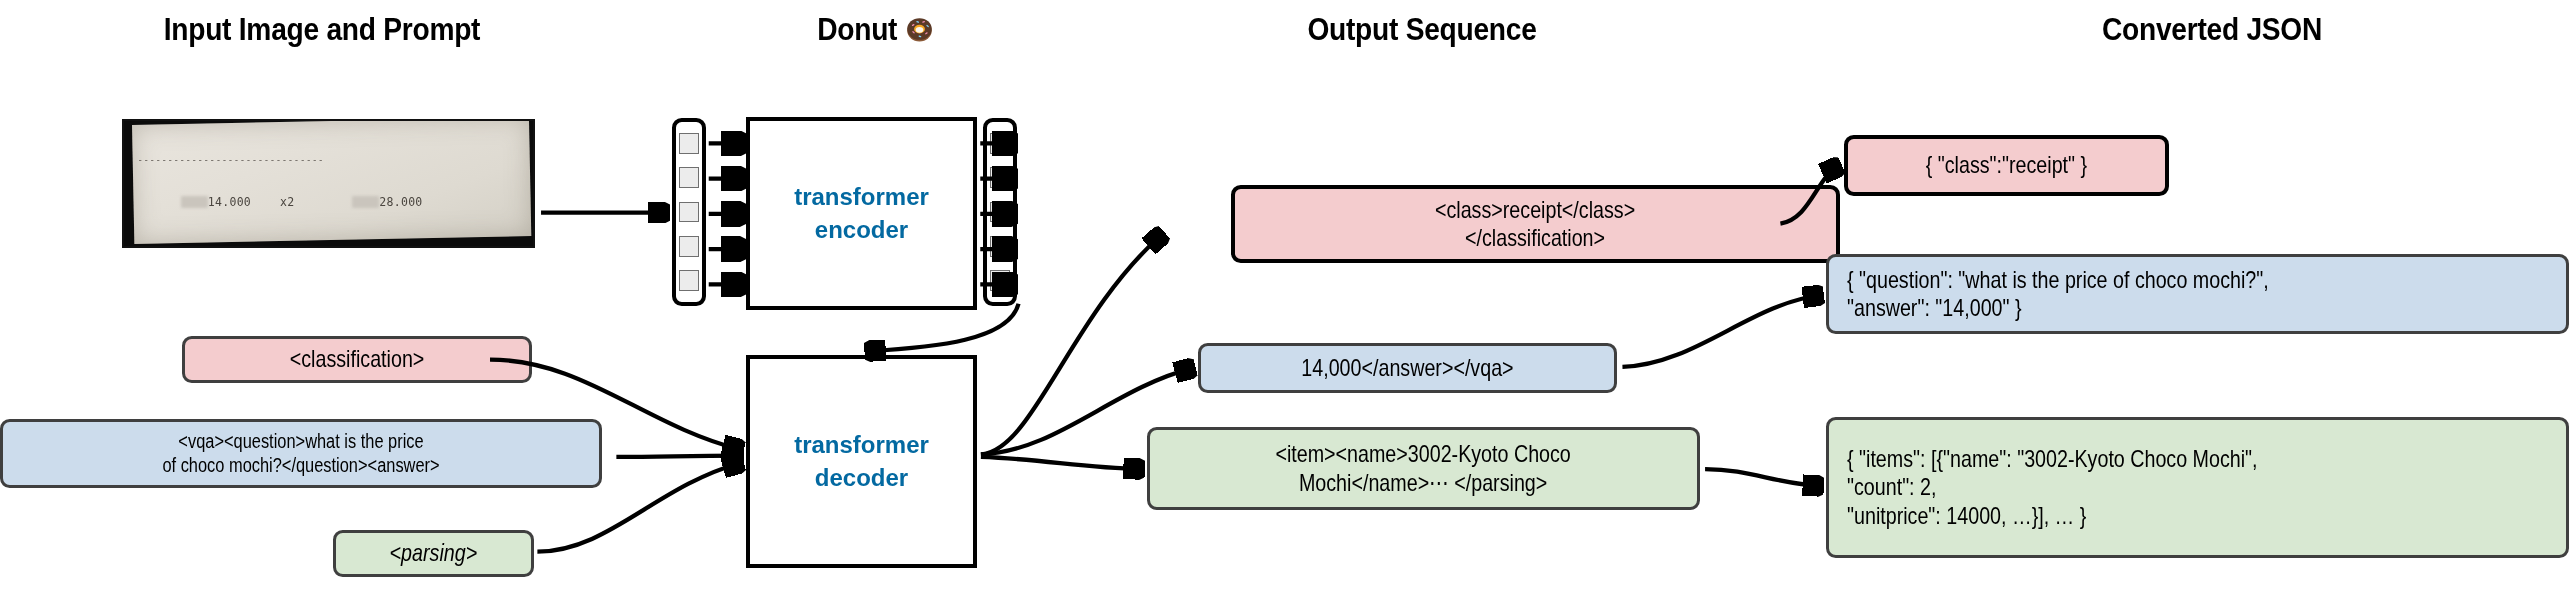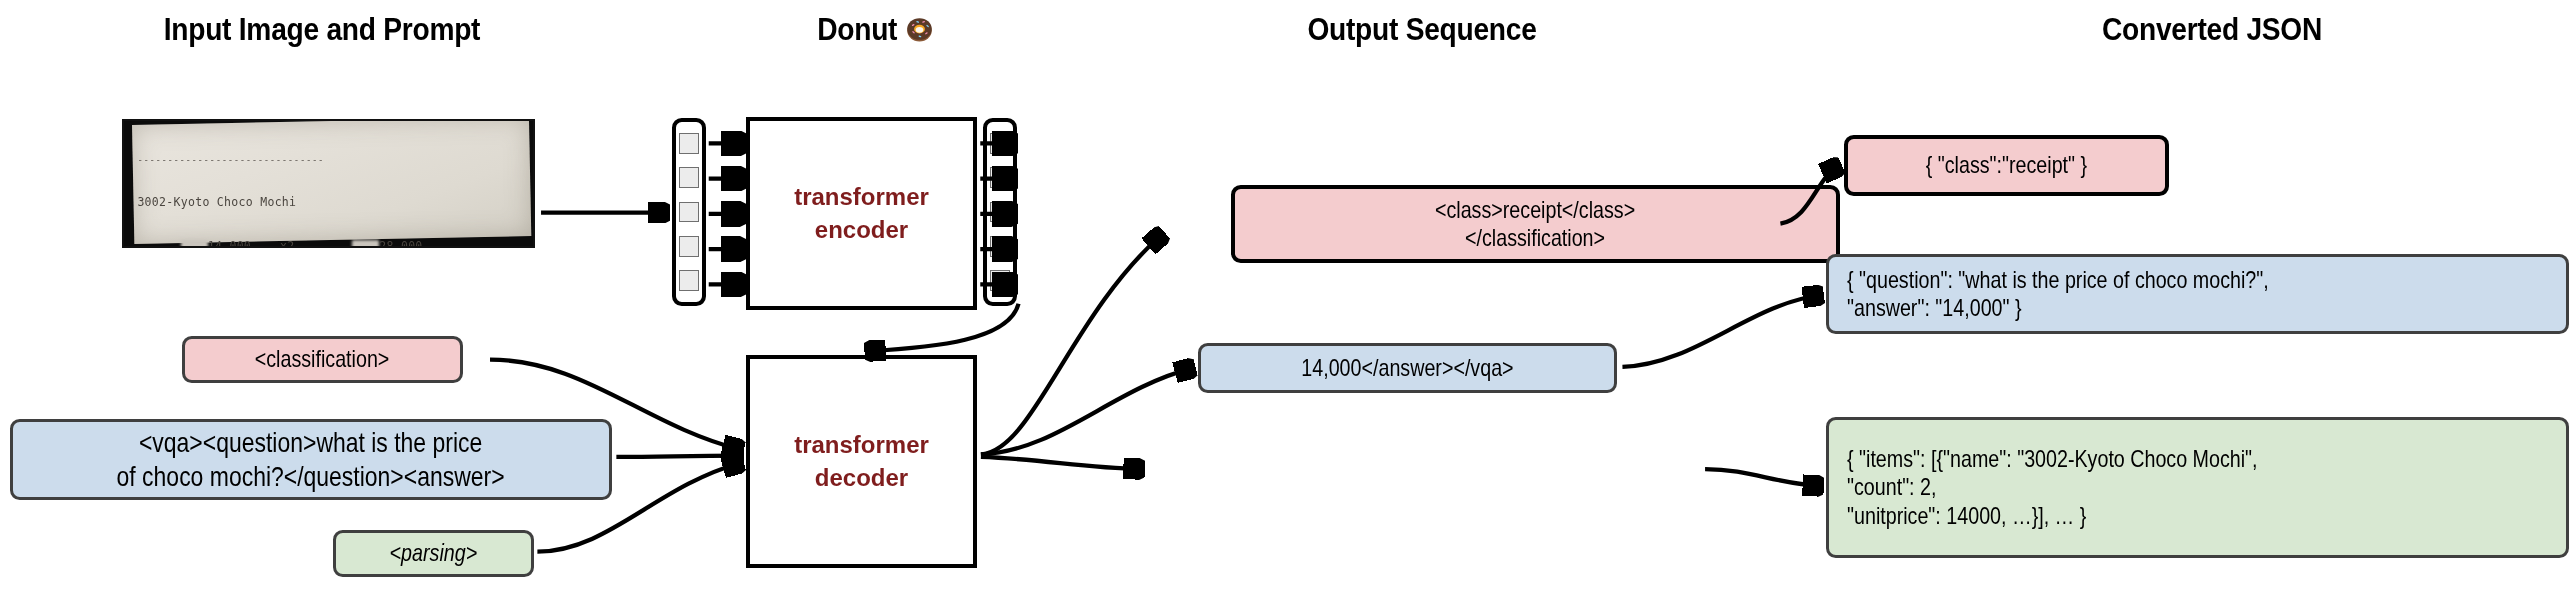--- a/index.html
+++ b/index.html
@@ -51,21 +51,21 @@
     transform-origin:center center;
     white-space:pre-line;
   }
   .txt.left{transform-origin:left center;}
 
   
   .mbox{
     position:absolute;box-sizing:border-box;
     background:#fff;border:4.3px solid #000;
     display:flex;align-items:center;justify-content:center;
-    font-weight:bold;font-size:24px;line-height:1.35;text-align:center;color:#7f1d1d;
+    font-weight:bold;font-size:24px;line-height:1.35;text-align:center;color:#0369a1;
   }
 
   
   .tokstrip{
     position:absolute;box-sizing:border-box;
     border:4.3px solid #000;border-radius:9.7px;background:#fff;
     display:flex;flex-direction:column;align-items:center;justify-content:space-around;
     padding:4.3px 0;
   }
   .tok{
@@ -140,21 +140,20 @@
   </div>
 
   <div class="heading" style="left:1890px;top:11px;width:644px;">
     <span>Converted JSON</span>
   </div>
 
   <div class="receipt-frame" style="left:122px;top:119px;width:413px;height:129px;">
     <div class="receipt-paper"></div>
     <div class="receipt-lines">
       <span class="receipt-dash">-------------------------------</span>
-      <span class="rrow">3002-Kyoto Choco Mochi</span>
       <span class="rrow">      <span class="blurpx"></span><span>14.000</span>    <span>x2</span>        <span class="blurpx"></span><span>28.000</span></span>
       
       
       
       
     </div>
   </div>
 
   <div class="tokstrip" style="left:672px;top:118px;width:34px;height:188px;">
     <span class="tok"></span>
@@ -175,42 +174,46 @@
     <span class="tok"></span>
     <span class="tok"></span>
     <span class="tok"></span>
   </div>
 
   <div class="mbox" style="left:746px;top:355px;width:231px;height:213px;">
     <span style="white-space:pre-line;">transformer
 decoder</span>
   </div>
 
-  <div class="rbox pink bd-gray" style="left:182px;top:336px;width:281px;height:47px;font-size:24px;">
+  <div class="rbox pink bd-gray" style="left:182px;top:336px;width:350px;height:47px;font-size:24px;">
     <span class="txt">&lt;classification&gt;</span>
   </div>
 
-  <div class="rbox blue bd-gray" style="left:10px;top:419px;width:602px;height:81px;font-size:28px;">
+  <div class="rbox blue bd-gray" style="left:0;top:419px;width:602px;height:69px;font-size:20px;">
     <span class="txt">&lt;vqa&gt;&lt;question&gt;what is the price
 of choco mochi?&lt;/question&gt;&lt;answer&gt;</span>
   </div>
 
   <div class="rbox green bd-gray" style="left:333px;top:530px;width:201px;height:47px;font-size:24px;font-style:italic;">
     <span class="txt">&lt;parsing&gt;</span>
   </div>
 
   <div class="rbox pink bd-black" style="left:1231px;top:185px;width:609px;height:78px;font-size:24px;">
     <span class="txt">&lt;class&gt;receipt&lt;/class&gt;
 &lt;/classification&gt;</span>
   </div>
 
   <div class="rbox blue bd-gray" style="left:1198px;top:343px;width:419px;height:50px;font-size:24px;align-items:center;">
     <span class="txt">14,000&lt;/answer&gt;&lt;/vqa&gt;</span>
   </div>
 
+  <div class="rbox green bd-gray" style="left:1147px;top:427px;width:553px;height:83px;font-size:24px;">
+    <span class="txt">&lt;item&gt;&lt;name&gt;3002-Kyoto Choco
+Mochi&lt;/name&gt;⋯ &lt;/parsing&gt;</span>
+  </div>
 
   <div class="rbox pink bd-black" style="left:1844px;top:135px;width:325px;height:61px;font-size:24px;">
     <span class="txt">{ "class":"receipt" }</span>
   </div>
 
   <div class="rbox blue bd-gray" style="left:1826px;top:254px;width:743px;height:80px;font-size:24px;justify-content:flex-start;padding-left:18px;">
     <span class="txt left" style="text-align:left;">{ "question": "what is the price of choco mochi?",
    "answer": "14,000" }</span>
   </div>
 

